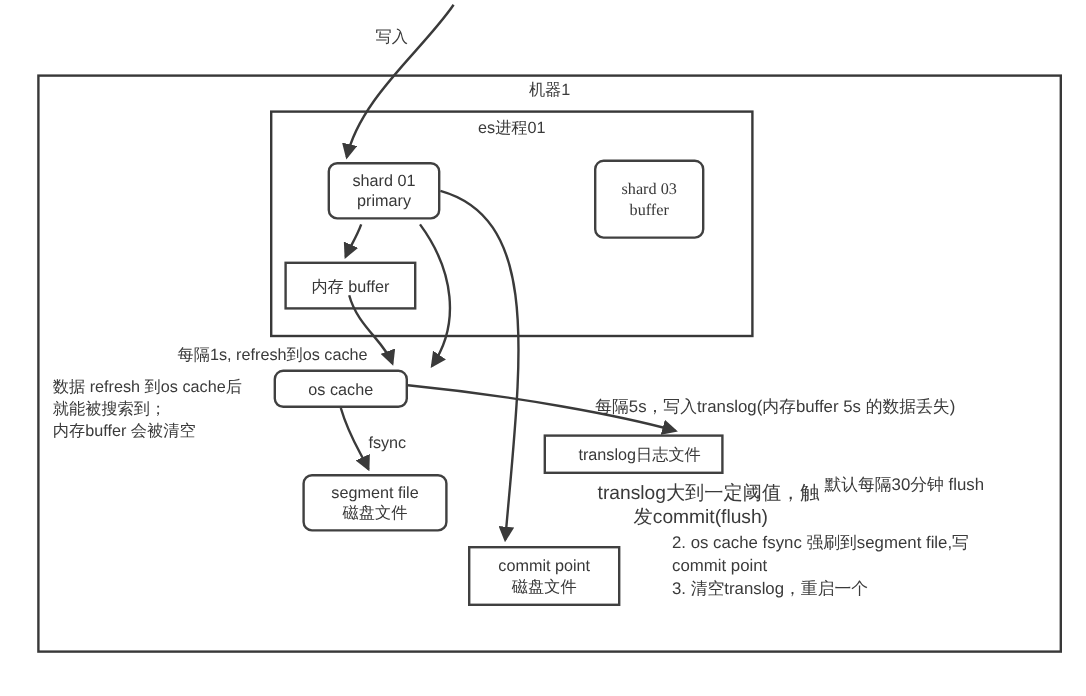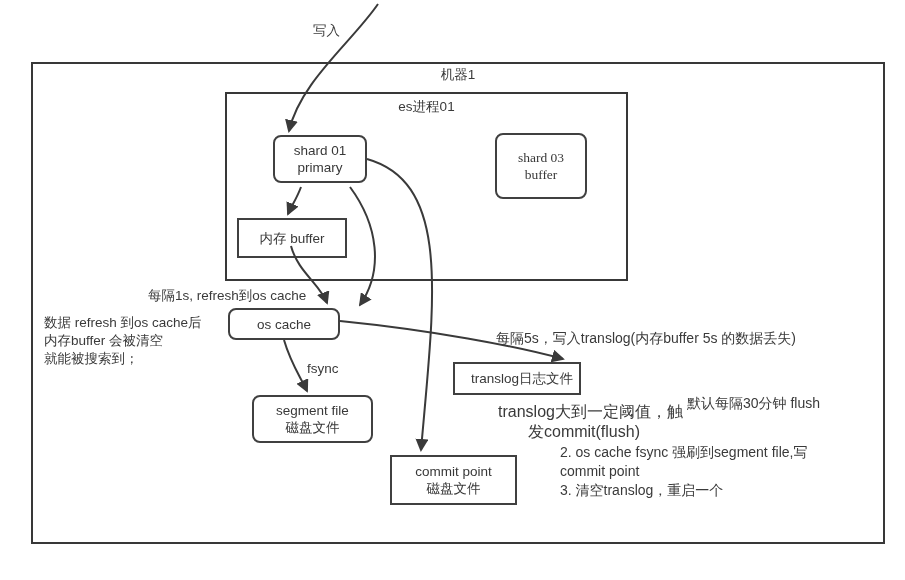--- a/index.html
+++ b/index.html
@@ -79,38 +79,38 @@
 
   <div class="box rounded" style="left:228px;top:308px;width:112px;height:32px;">
     <span>os cache</span>
   </div>
 
   <div class="box rounded" style="left:252px;top:395px;width:121px;height:48px;">
     <span>segment file</span>
     <span>磁盘文件</span>
   </div>
 
-  <div class="box" style="left:453px;top:362px;width:128px;height:33px;padding-left:10px;">
+  <div class="box" style="left:453px;top:362px;width:150px;height:33px;padding-left:10px;">
     <span>translog日志文件</span>
   </div>
 
   <div class="box" style="left:390px;top:455px;width:127px;height:50px;">
     <span>commit point</span>
     <span>磁盘文件</span>
   </div>
 
   <div class="label" style="left:313px;top:22px;">写入</div>
 
 
   <div class="label" style="left:134px;top:287px;margin-left:14px;">每隔1s, refresh到os cache</div>
 
   <div class="label" style="left:44px;top:314px;">
     <div>数据 refresh 到os cache后</div>
+    <div>就能被搜索到；</div>
     <div>内存buffer 会被清空</div>
-    <div>就能被搜索到；</div>
   </div>
 
   <div class="label" style="left:307px;top:360px;">fsync</div>
 
   <div class="label" style="left:496px;top:329px;font-size:14px;">每隔5s，写入translog(内存buffer 5s 的数据丢失)</div>
 
   <div class="label ctr" style="left:498px;top:402px;width:172px;font-size:16px;line-height:20px;">
     <div>translog大到一定阈值，触</div>
     <div>发commit(flush)</div>
   </div>

